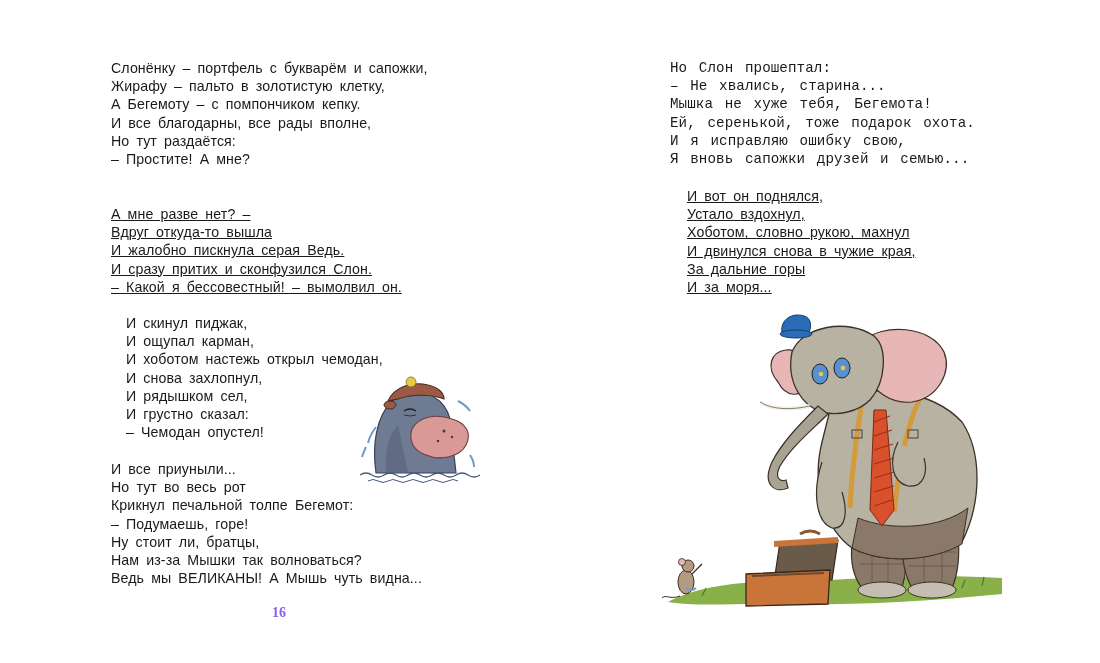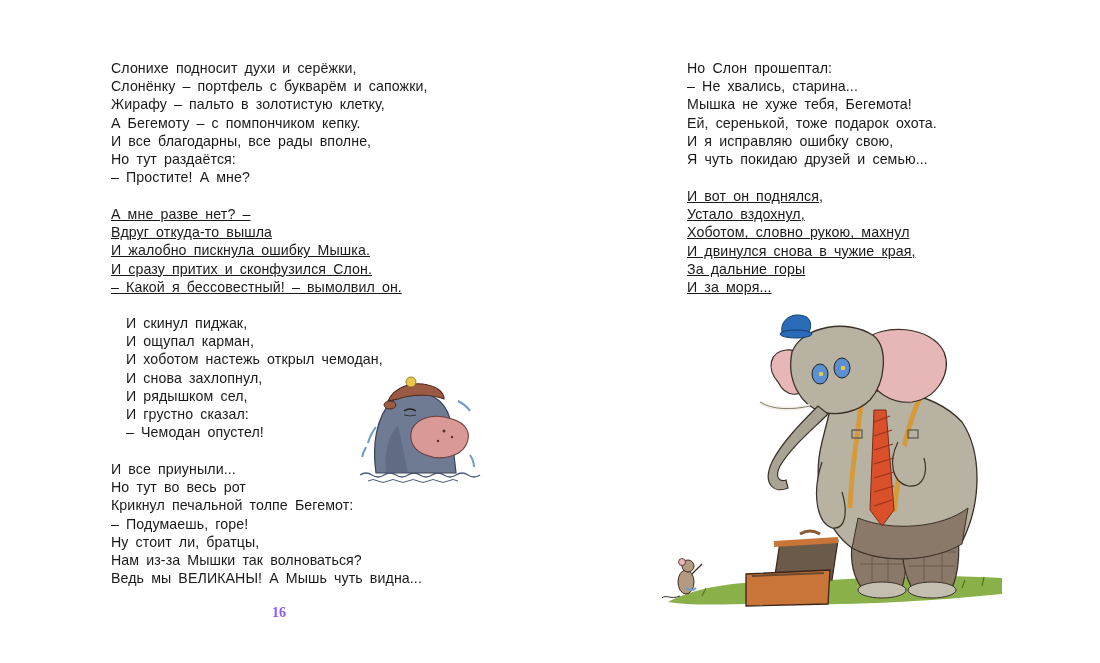--- a/index.html
+++ b/index.html
@@ -10,33 +10,32 @@
     .stanza { position: absolute; margin: 0; padding: 0; }
     .line { display: block; font-size: 14.2px; line-height: 18.2px; height: 18.2px; white-space: nowrap; word-spacing: 3px; letter-spacing: 0.1px; }
     .page-number { position: absolute; left: 272px; top: 605px; font-family: "Liberation Serif", serif; font-size: 14px; font-weight: bold; color: #8b5cf6; }
     .illus { position: absolute; }
   </style>
 </head>
 <body>
 
 <div class="page page-left">
   <div class="stanza" style="left:111px; top:59px;">
-    <span class="line">Слонихе подносит духи и серёжки,</span>
     <span class="line">Слонёнку – портфель с букварём и сапожки,</span>
     <span class="line">Жирафу – пальто в золотистую клетку,</span>
     <span class="line">А Бегемоту – с помпончиком кепку.</span>
     <span class="line">И все благодарны, все рады вполне,</span>
     <span class="line">Но тут раздаётся:</span>
     <span class="line">– Простите! А мне?</span>
   </div>
 
   <div class="stanza" style="left:111px; top:205px;text-decoration:underline;">
     <span class="line">А мне разве нет? –</span>
     <span class="line">Вдруг откуда-то вышла</span>
-    <span class="line">И жалобно пискнула ошибку Мышка.</span>
+    <span class="line">И жалобно пискнула серая Ведь.</span>
     <span class="line">И сразу притих и сконфузился Слон.</span>
     <span class="line">– Какой я бессовестный! – вымолвил он.</span>
   </div>
 
   <div class="stanza" style="left:126px; top:314px;">
     <span class="line">И скинул пиджак,</span>
     <span class="line">И ощупал карман,</span>
     <span class="line">И хоботом настежь открыл чемодан,</span>
     <span class="line">И снова захлопнул,</span>
     <span class="line">И рядышком сел,</span>
@@ -78,27 +77,27 @@
     <path d="M28 52 q-6 8 -8 16" fill="none" stroke="#6f9ac9" stroke-width="2"></path>
     <path d="M18 72 q-3 6 -4 10" fill="none" stroke="#6f9ac9" stroke-width="2"></path>
     <path d="M110 26 q8 4 12 10" fill="none" stroke="#6f9ac9" stroke-width="2"></path>
     <path d="M122 80 q4 6 4 12" fill="none" stroke="#6f9ac9" stroke-width="2"></path>
   </svg>
 
   <div class="page-number">16</div>
 </div>
 
 <div class="page page-right">
-  <div class="stanza" style="left:137px; top:59px;">
+  <div class="stanza" style="left:120px; top:59px;font-family:Liberation Mono, monospace;">
     <span class="line">Но Слон прошептал:</span>
     <span class="line">– Не хвались, старина...</span>
     <span class="line">Мышка не хуже тебя, Бегемота!</span>
     <span class="line">Ей, серенькой, тоже подарок охота.</span>
     <span class="line">И я исправляю ошибку свою,</span>
-    <span class="line">Я чуть покидаю друзей и семью...</span>
+    <span class="line">Я вновь сапожки друзей и семью...</span>
   </div>
 
   <div class="stanza" style="left:137px; top:187px;text-decoration:underline;">
     <span class="line">И вот он поднялся,</span>
     <span class="line">Устало вздохнул,</span>
     <span class="line">Хоботом, словно рукою, махнул</span>
     <span class="line">И двинулся снова в чужие края,</span>
     <span class="line">За дальние горы</span>
     <span class="line">И за моря...</span>
   </div>

